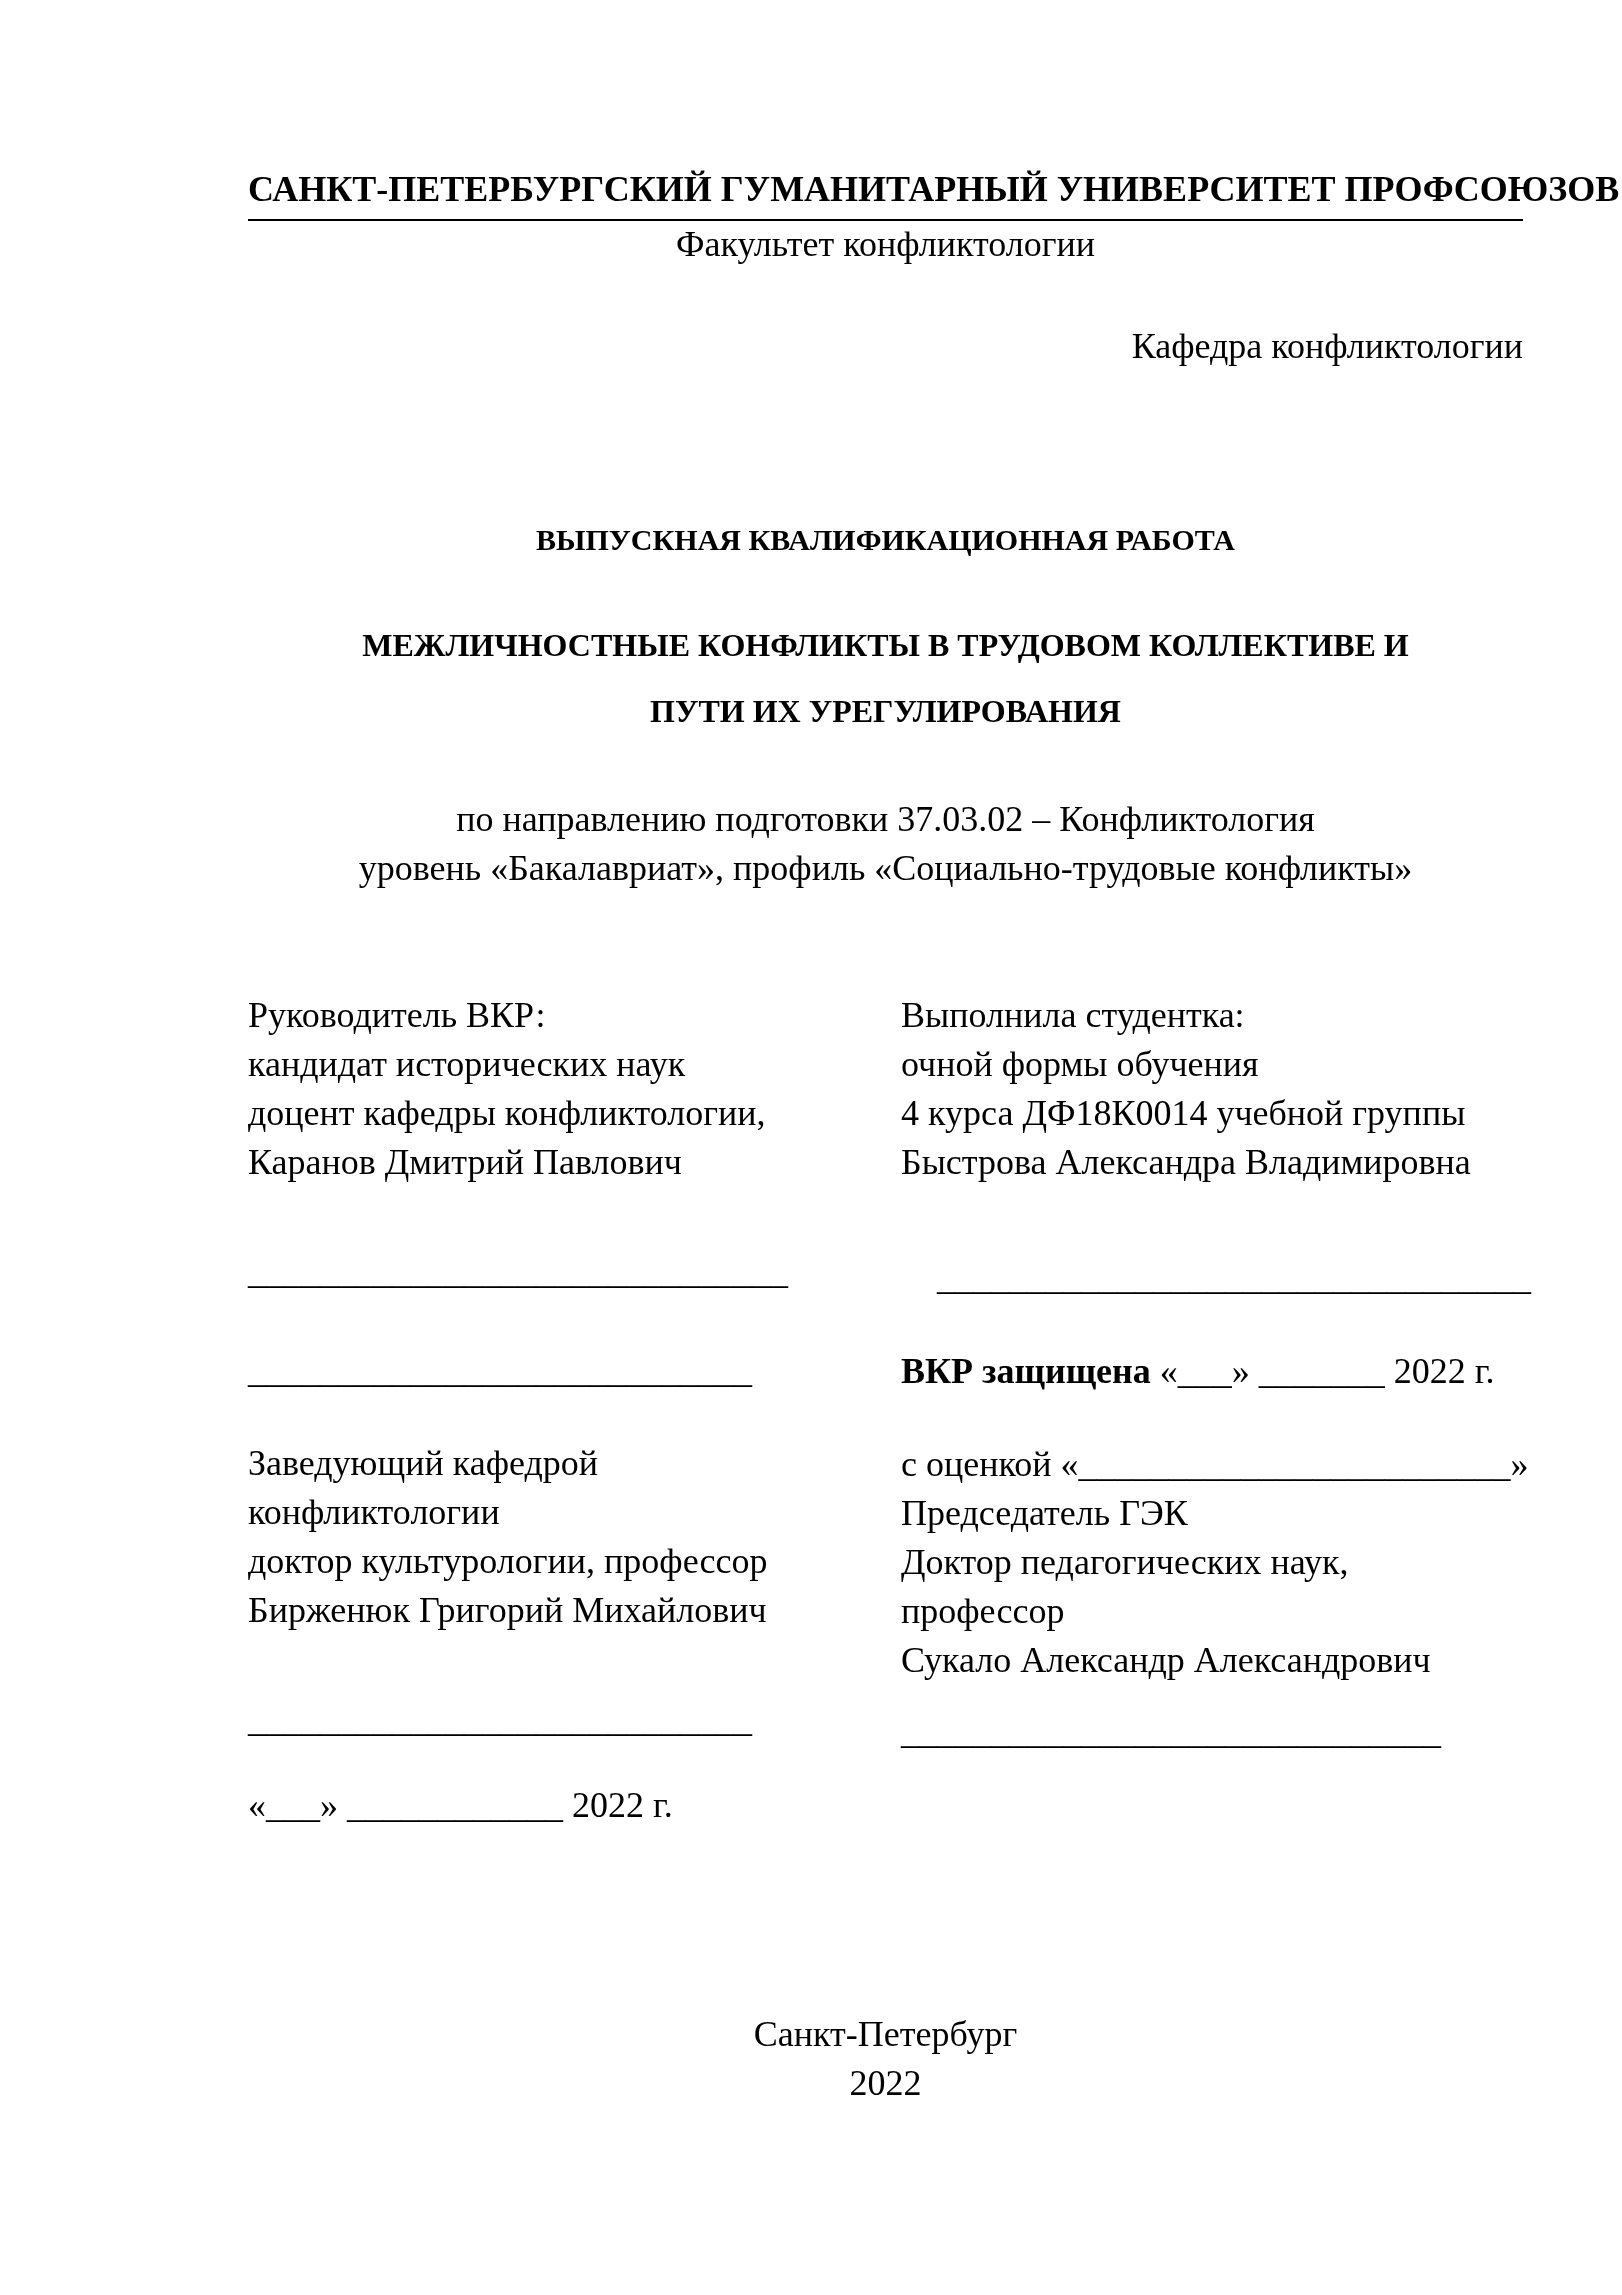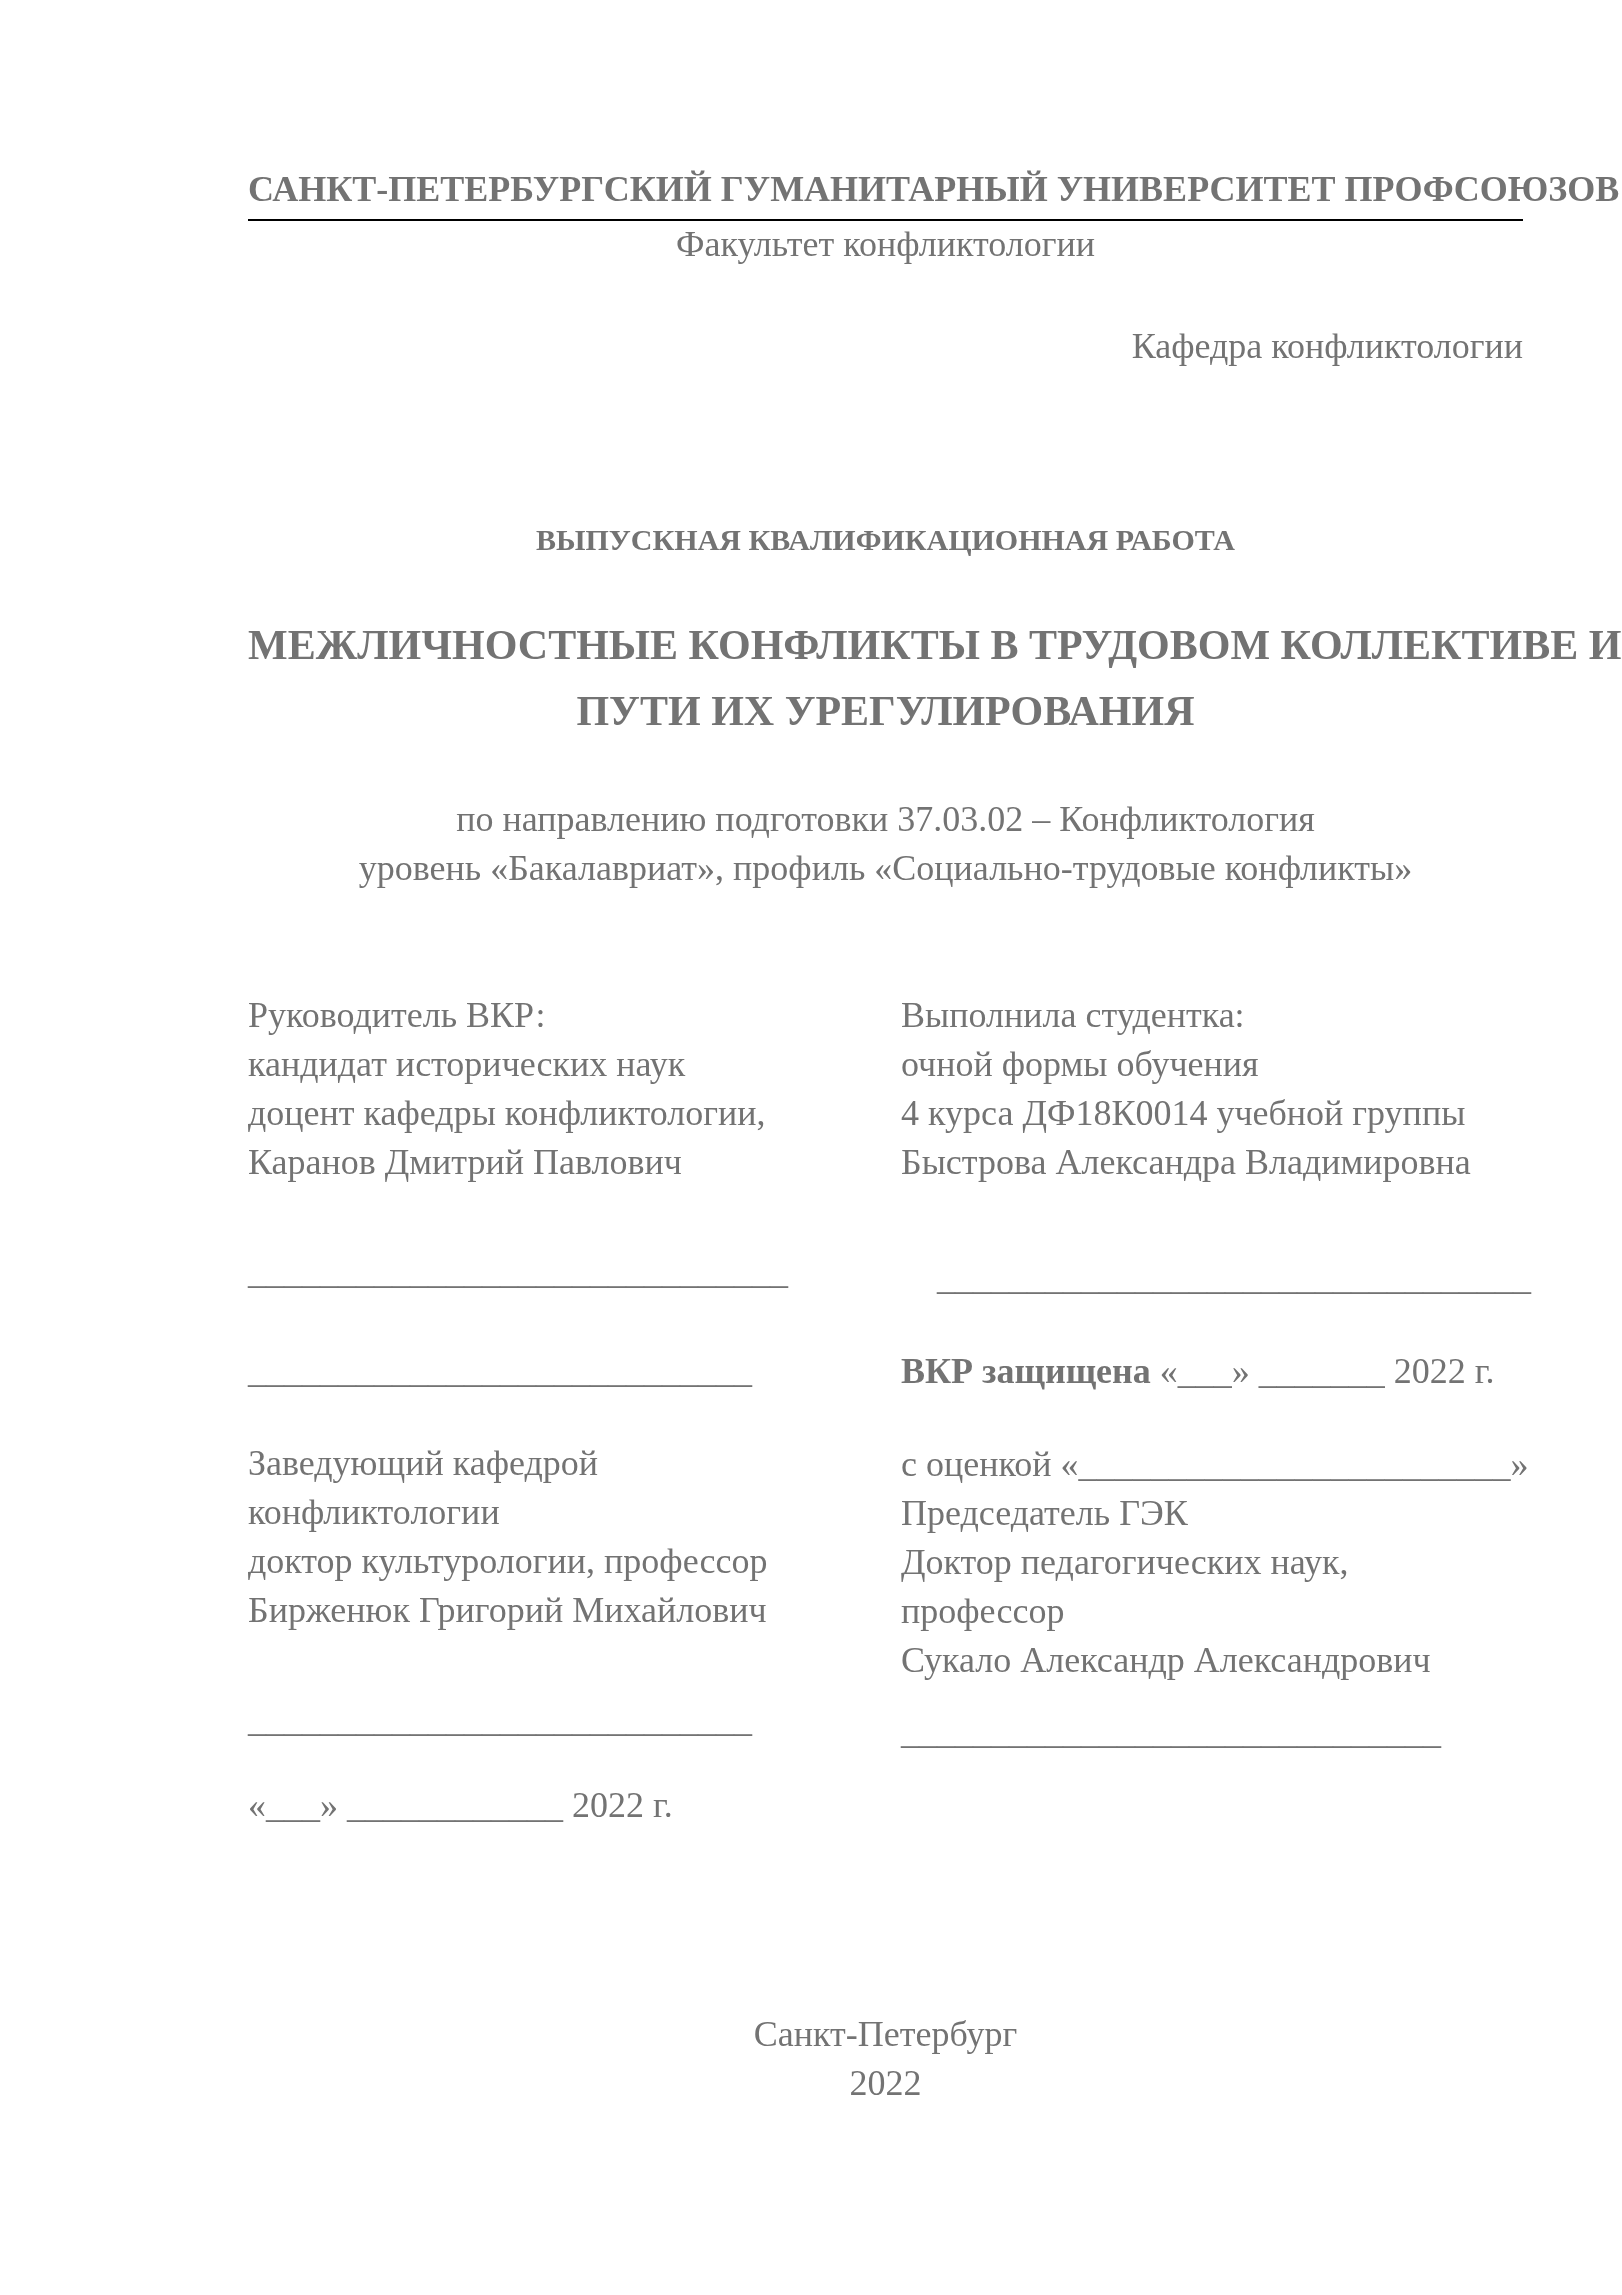--- a/index.html
+++ b/index.html
@@ -5,21 +5,21 @@
   html, body {
     margin: 0;
     padding: 0;
     background: #ffffff;
   }
   .page {
     position: relative;
     width: 1623px;
     height: 2295px;
     background: #ffffff;
-    color: #737373;
+    color: #000000;
     box-sizing: border-box;
     padding: 169px 100px 0 248px;
     font-family: "Liberation Serif", "DejaVu Serif", serif;
     font-size: 36px;
     line-height: 49px;
     overflow: hidden;
   }
   .university {
     font-weight: bold;
     text-align: center;
@@ -41,21 +41,21 @@
     margin-top: 137px;
     text-align: center;
     font-weight: bold;
     font-size: 30px;
     line-height: 66px;
     white-space: nowrap;
   }
   .work-title {
     text-align: center;
     font-weight: bold;
-    font-size: 42px;
+    font-size: 32px;
     line-height: 66px;
     white-space: nowrap;
   }
   .work-title.first { margin-top: 39px; }
   .direction {
     margin-top: 51px;
     text-align: center;
     line-height: 49px;
   }
   .level {

